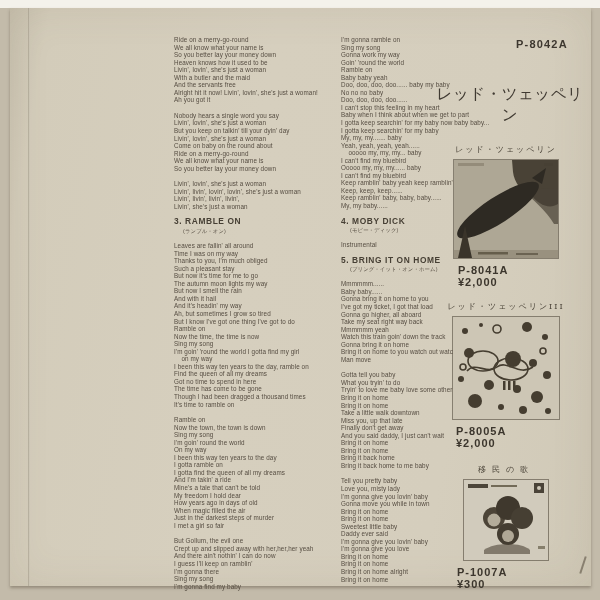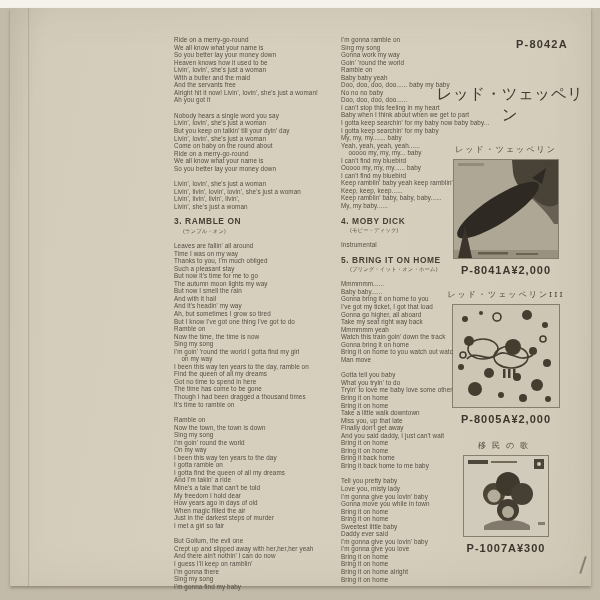--- a/index.html
+++ b/index.html
@@ -25,22 +25,22 @@
          letter-spacing:1.2px;color:#3d372f;}
   .promo{position:absolute;left:424px;top:76px;width:152px;text-align:center;
          font-family:"DejaVu Serif",serif;color:#403a32;}
   .promo-artist{font-size:15.5px;letter-spacing:.5px;}
   .promo-message{font-size:18px;letter-spacing:3px;margin-top:5px;}
   .releases{position:absolute;left:430px;top:136px;width:132px;display:flex;
          flex-direction:column;align-items:center;}
   .release-title{font-size:8px;letter-spacing:2px;color:#494237;font-family:"DejaVu Serif",serif;}
   .release-title.wide{letter-spacing:6px;}
   .cover{display:block;margin-top:5px;outline:1px solid rgba(70,62,50,.55);}
-  .catalog-row{display:flex;justify-content:center;margin-top:6px;
-         font-size:11px;font-weight:bold;letter-spacing:1px;color:#3c362d;}
+  .catalog-row{display:flex;justify-content:flex-end;margin-top:6px;
+         font-size:11px;font-weight:bold;letter-spacing:1px;color:#3c362d;flex-direction:column;}
   .row1{width:96px;margin-bottom:13px;}
   .row2{width:100px;margin-bottom:15px;}
   .row3{width:98px;}
   .corner-crease{position:absolute;right:7px;bottom:12px;width:2px;height:18px;
          background:rgba(70,60,45,.5);transform:rotate(18deg);}
 </style>
 </head>
 <body>
 
 <div class="scene">

